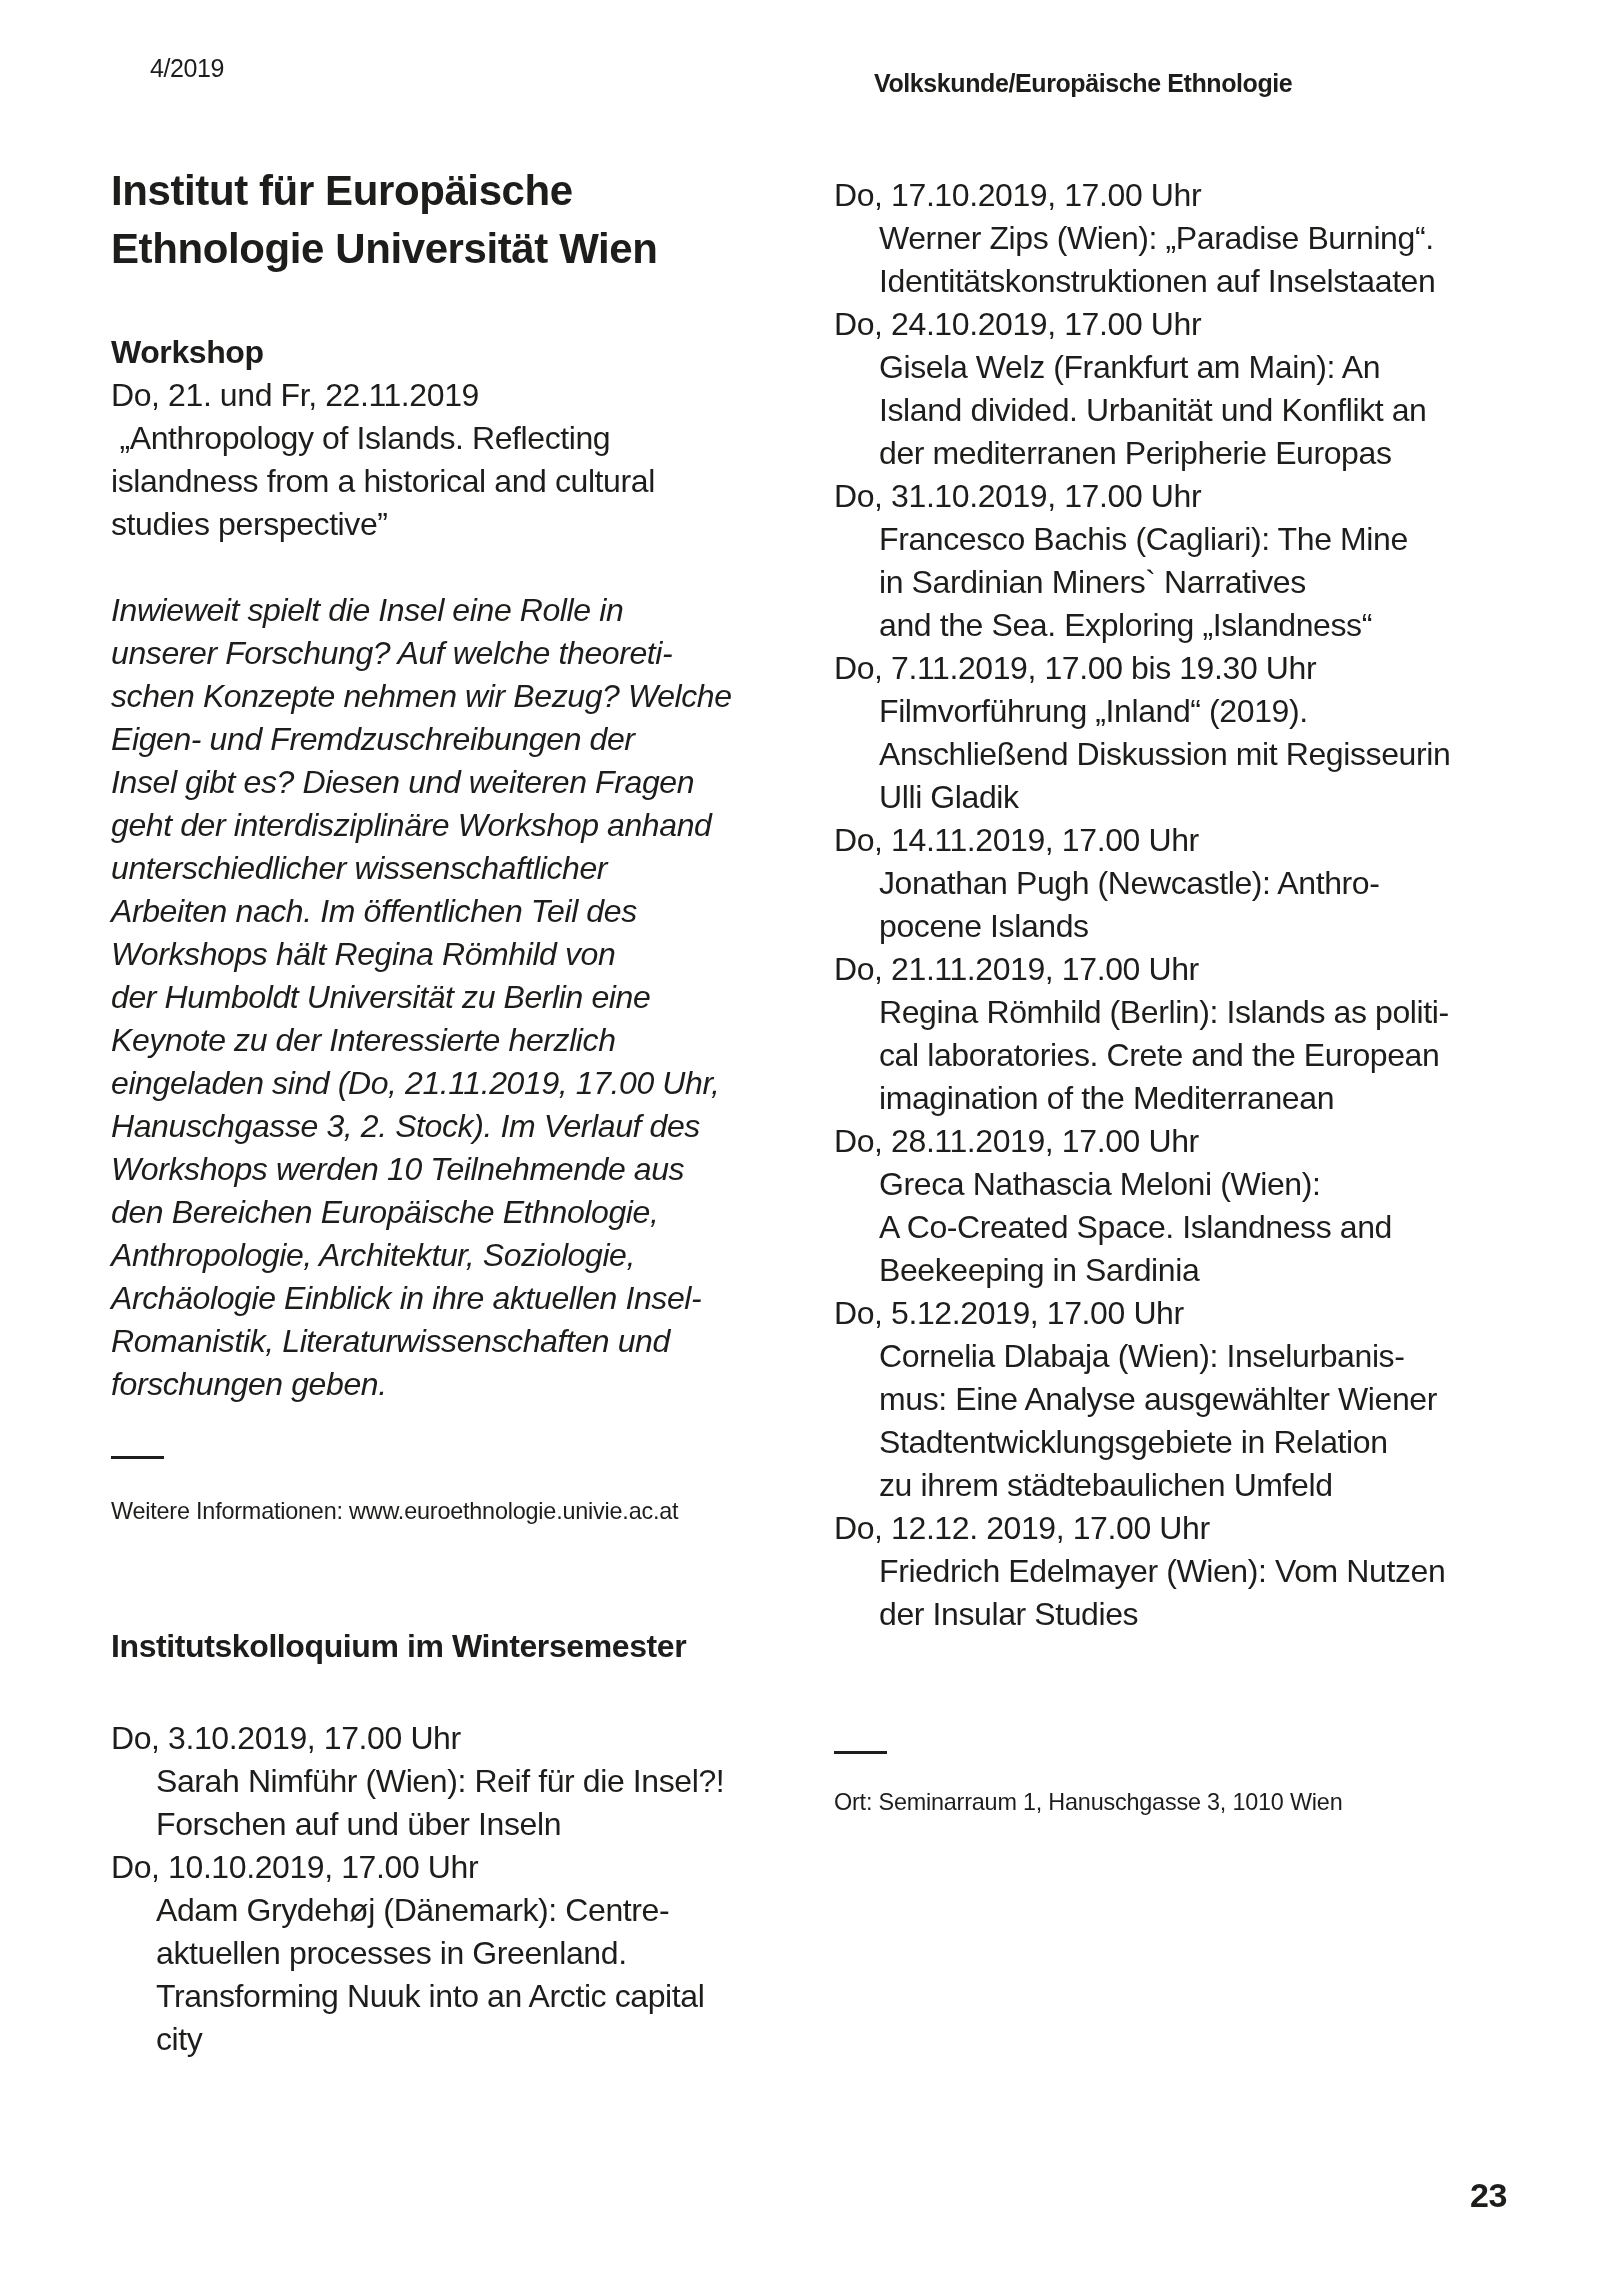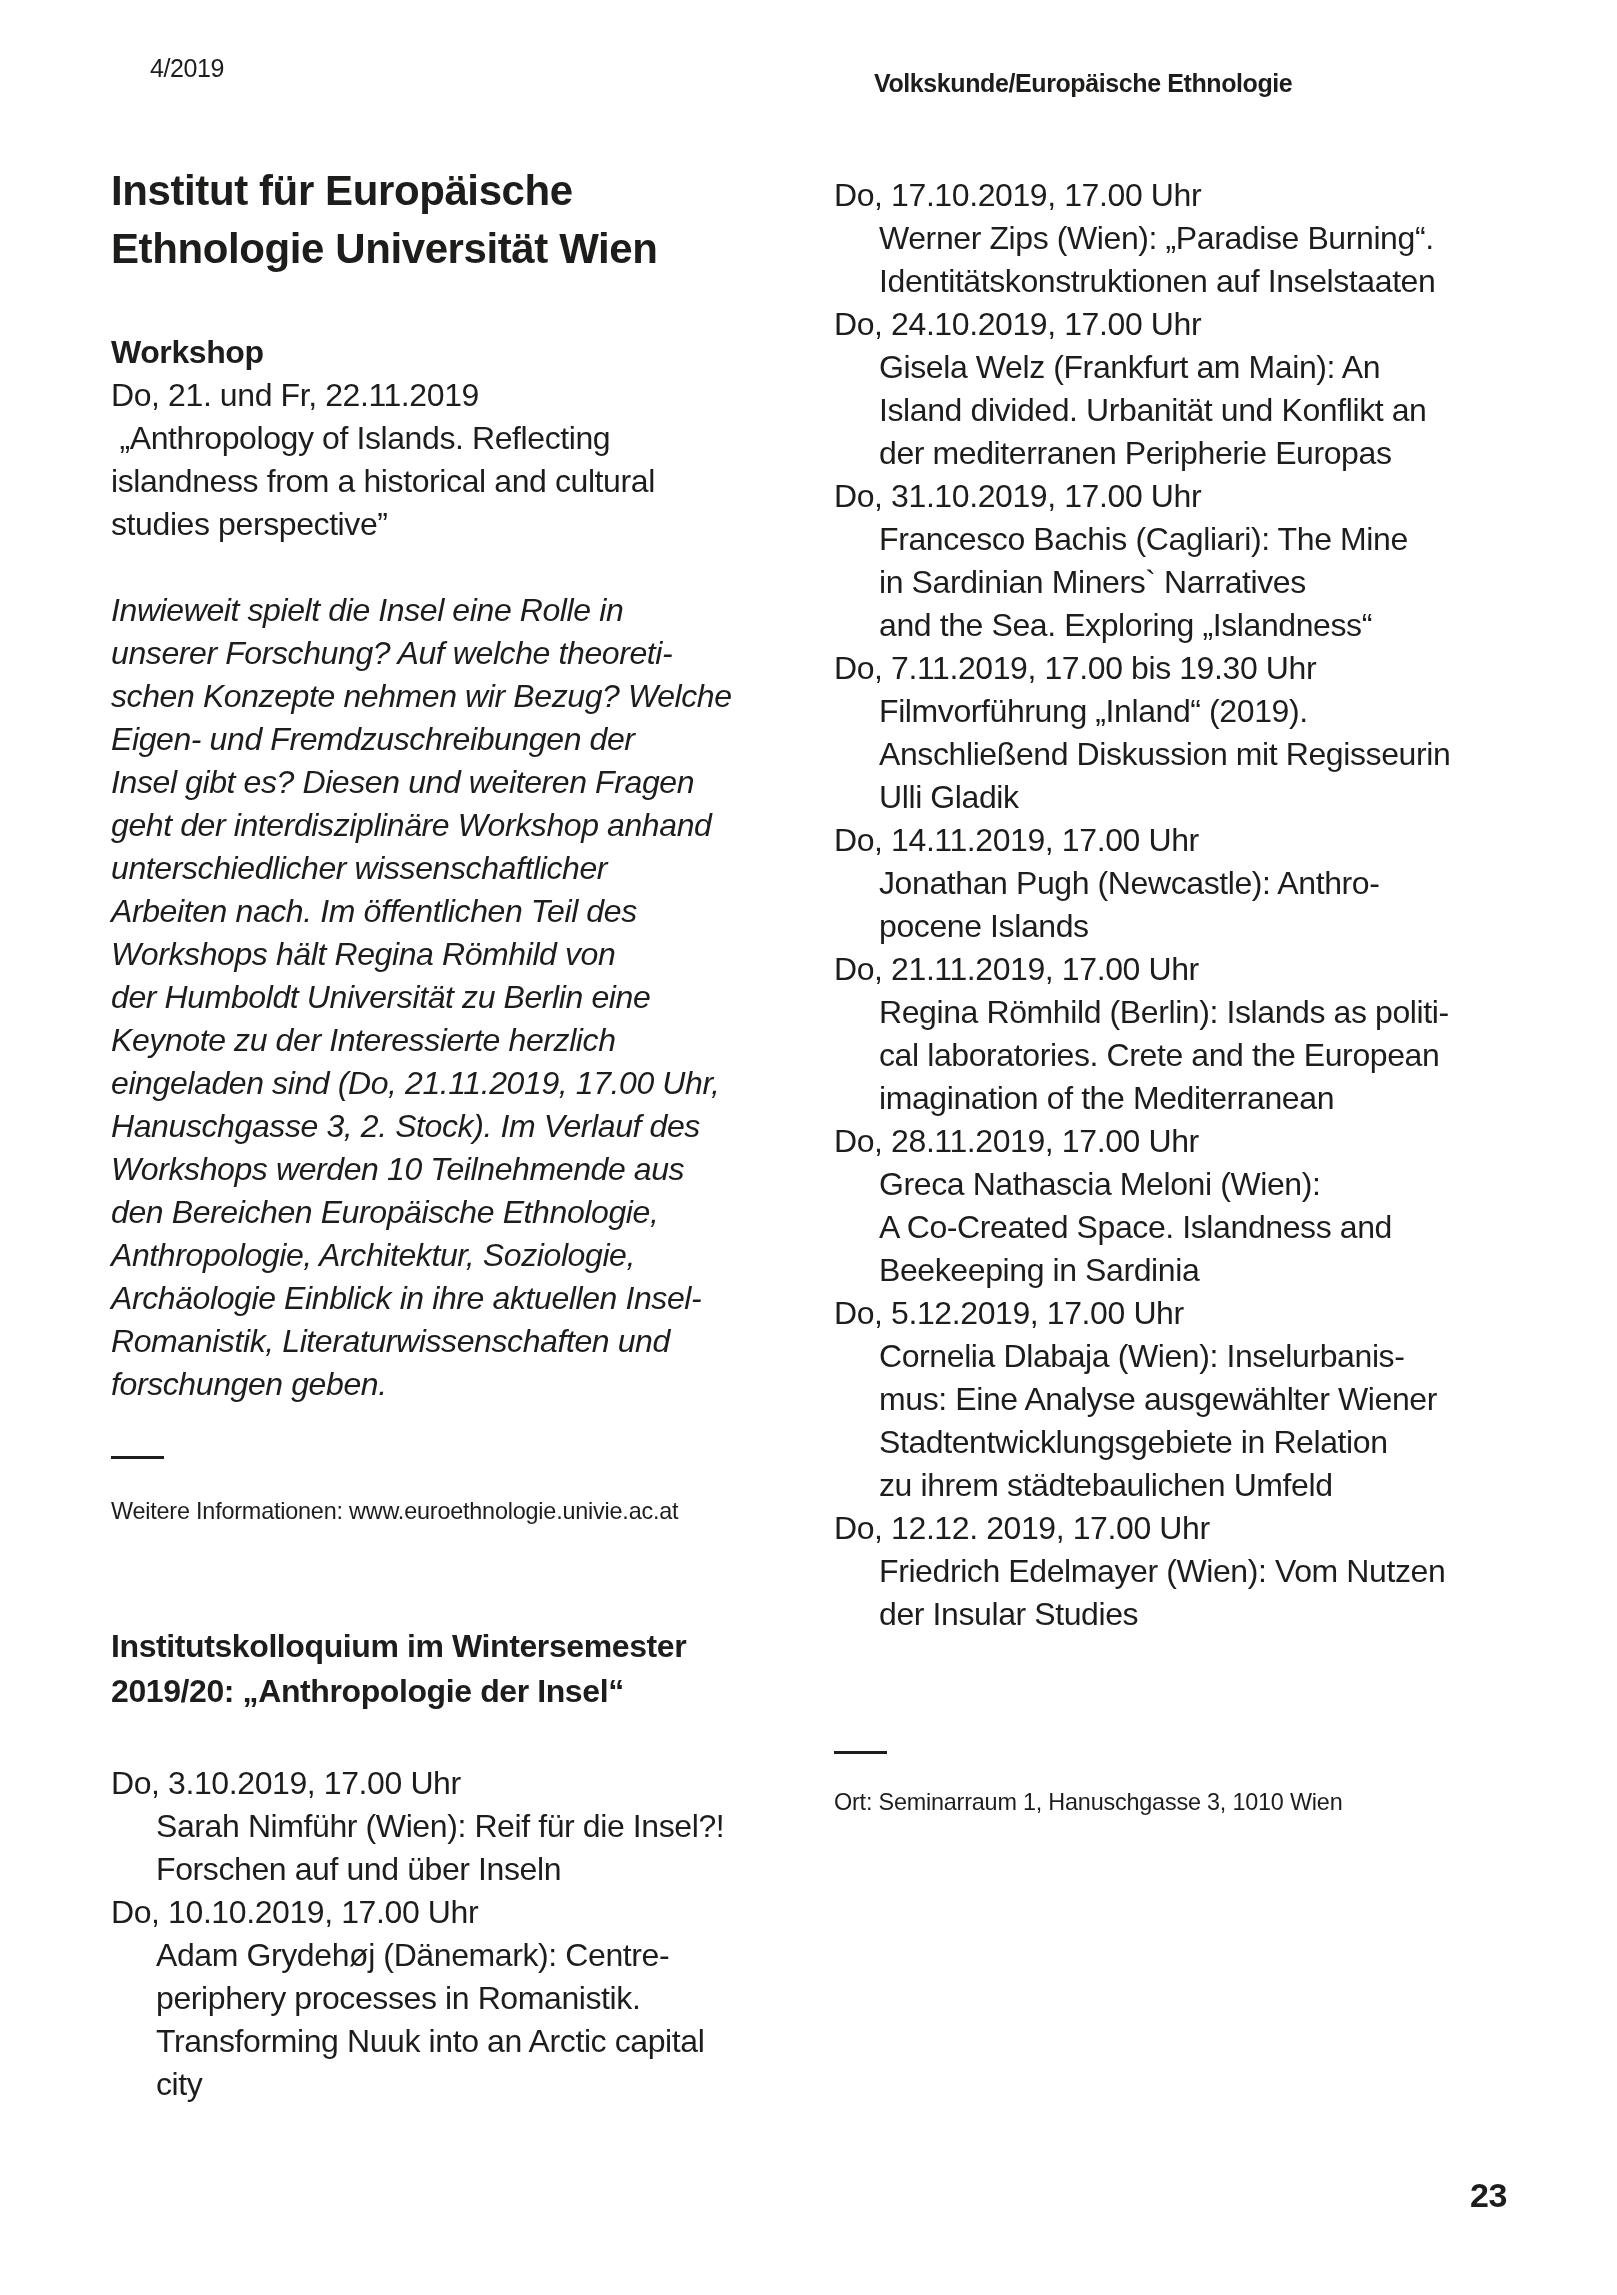--- a/index.html
+++ b/index.html
@@ -143,30 +143,29 @@
       <div class="line">Romanistik, Literaturwissenschaften und</div>
       <div class="line">forschungen geben.</div>
     </div>
 
   <div class="rule rule-left"></div>
 
   <div class="small info-line">Weitere Informationen: www.euroethnologie.univie.ac.at</div>
 
   <div class="colloq-block">
       <div class="h2-line">Institutskolloquium im Wintersemester</div>
-      <div class="h2-line">2019/20: „Anthropologie der Insel“</div>
     </div>
 
   <div class="events-left">
       <div class="line">Do, 3.10.2019, 17.00 Uhr</div>
       <div class="line indent">Sarah Nimführ (Wien): Reif für die Insel?!</div>
       <div class="line indent">Forschen auf und über Inseln</div>
       <div class="line">Do, 10.10.2019, 17.00 Uhr</div>
       <div class="line indent">Adam Grydehøj (Dänemark): Centre-</div>
-      <div class="line indent">periphery processes in Romanistik.</div>
+      <div class="line indent">aktuellen processes in Greenland.</div>
       <div class="line indent">Transforming Nuuk into an Arctic capital</div>
       <div class="line indent">city</div>
     </div>
 </div>
 
 <div class="col-right">
   <div>
       <div class="line">Do, 17.10.2019, 17.00 Uhr</div>
       <div class="line indent">Werner Zips (Wien): „Paradise Burning“.</div>
       <div class="line indent">Identitätskonstruktionen auf Inselstaaten</div>

